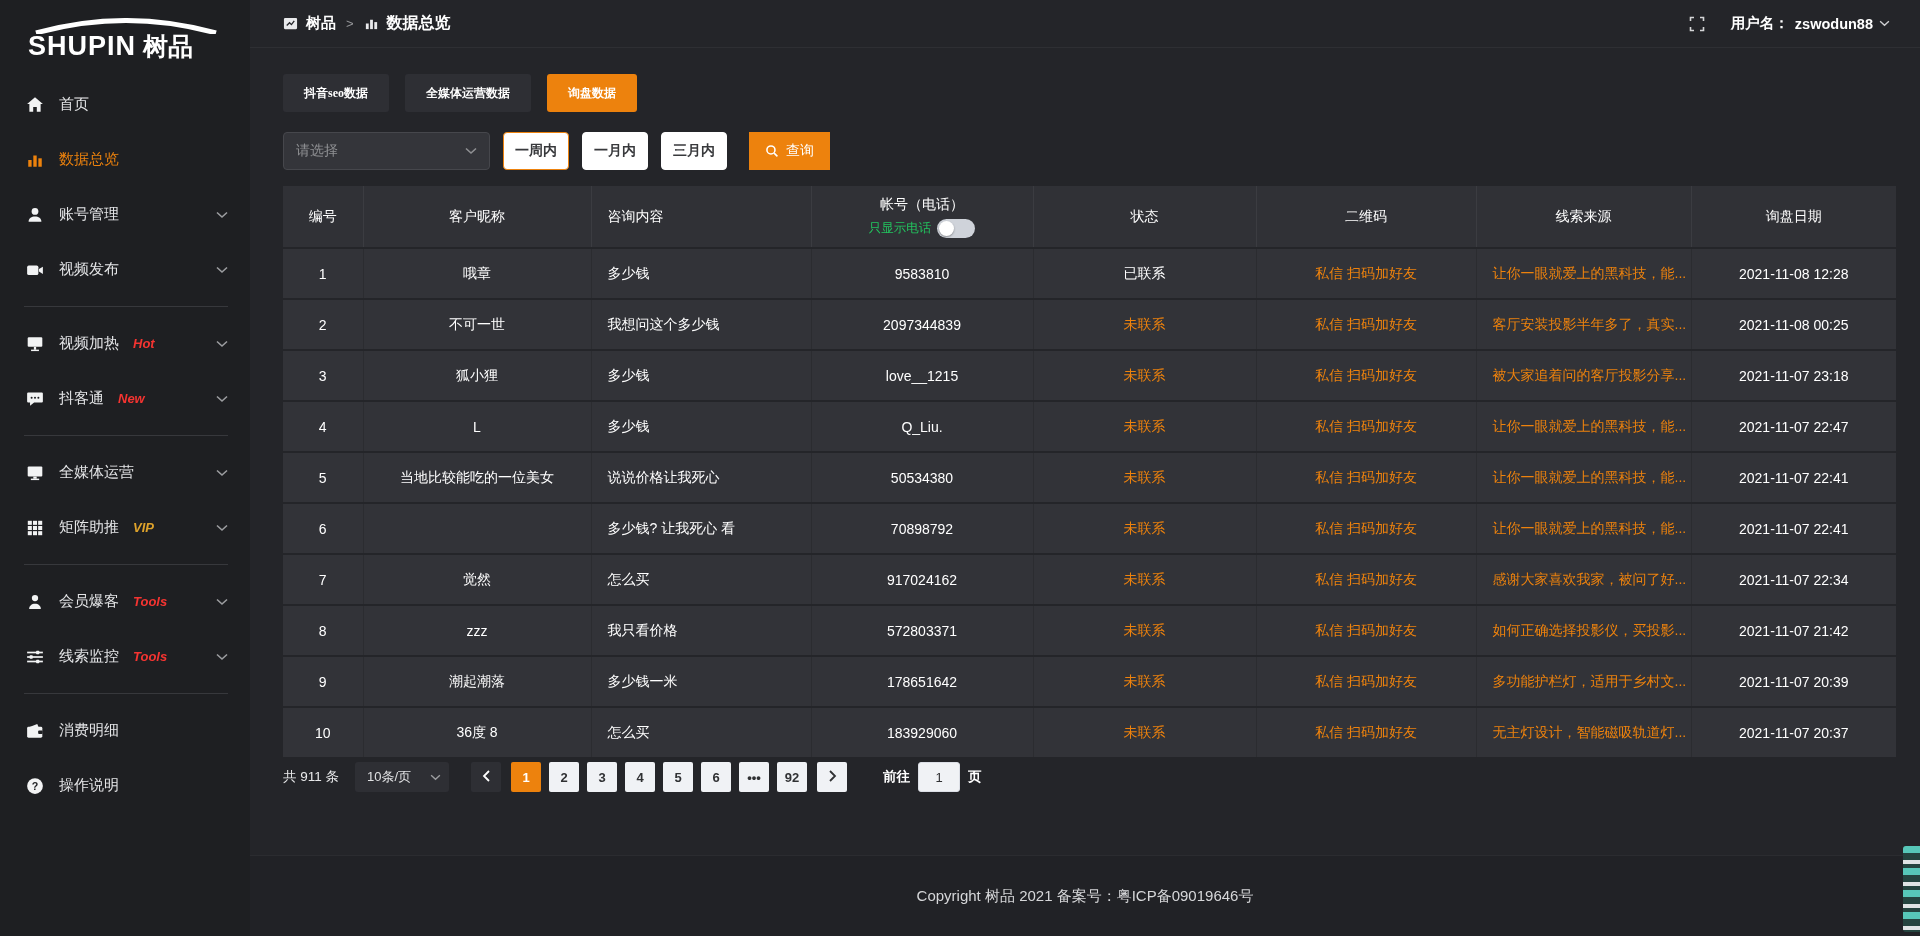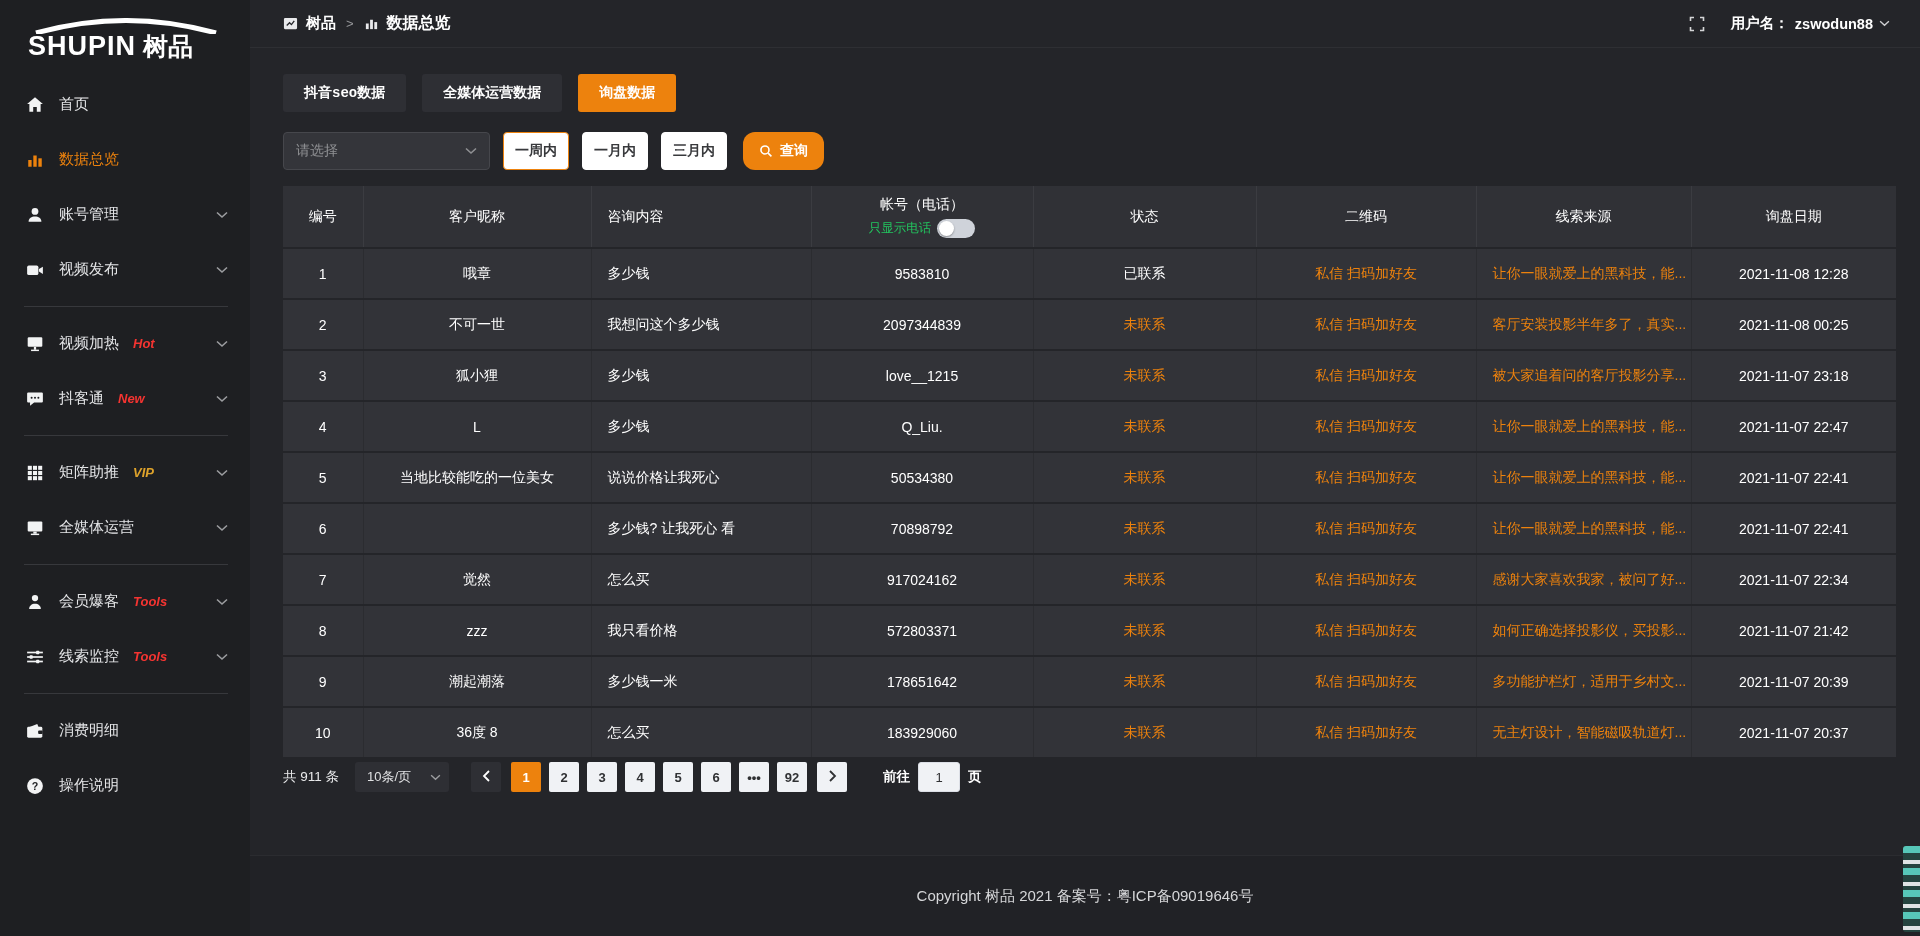--- a/index.html
+++ b/index.html
@@ -46,37 +46,37 @@
   .fs-icon svg { width:16px; height:16px; }
   .user-box { display:flex; align-items:center; gap:6px; cursor:pointer; color:#fff; font-size:14.5px; font-weight:700; }
   .user-caret { display:inline-flex; color:#cfd0d2; }
   .user-caret svg { width:11px; height:7px; }
 
   .content { flex:1; padding:26px 24px 0 33px; }
 
   
   .tabs { display:flex; gap:16px; margin-bottom:20px; }
   .tab { height:38px; padding:0 21px; border:none; border-radius:3px; cursor:pointer;
-    background:#2e2f34; color:#fff; font-size:14px; font-weight:700;
-    font-family:Liberation Mono, monospace; }
+    background:#2e2f34; color:#fff; font-size:12px; font-weight:700;
+    font-family:Liberation Serif, serif; }
   .tab.on-true { background:#ed820d; }
 
   
   .filters { display:flex; align-items:center; margin-bottom:16px; }
   .select { width:207px; height:38px; background:#34353a; border:1px solid #46474c;
     border-radius:4px; display:flex; align-items:center; padding:0 12px; cursor:pointer; }
   .select .ph { color:#8f9093; font-size:14px; }
   .select .sel-caret { margin-left:auto; color:#8f9093; display:inline-flex; }
   .select .sel-caret svg { width:12px; height:8px; }
   .periods { display:flex; gap:13px; margin-left:13px; }
   .pbtn { height:38px; padding:0 11px; border-radius:4px; border:1px solid #fff;
     background:#fff; color:#38393c; font-size:14px; font-weight:700; cursor:pointer; font-family:inherit; }
   .pbtn.on-true { border:1px solid #ed820d; }
-  .search-btn { margin-left:16px; height:38px; padding:0 16px; border:none; border-radius:12px;
-    background:#ed820d; color:#fff; font-size:14px; font-weight:700; cursor:pointer;
+  .search-btn { margin-left:22px; height:38px; padding:0 16px; border:none; border-radius:0;
+    background:#ed820d; color:#fff; font-size:14px; font-weight:400; cursor:pointer;
     display:flex; align-items:center; gap:7px; font-family:inherit; }
   .search-btn .ico { display:inline-flex; }
   .search-btn svg { width:14px; height:14px; }
 
   
   table { width:100%; border-collapse:collapse; table-layout:fixed; }
   th { height:62px; background:#303136; color:#fff; font-size:14px; font-weight:400;
     text-align:center; border-right:1px solid #3b3c41; border-bottom:2px solid #242529; }
   th:last-child { border-right:none; }
   th.h-left { text-align:left; padding-left:16px; }
@@ -241,50 +241,50 @@
         <div class="s-item t-divider">
           
           
           
           
         </div>
 
         <div class="s-item t-item">
           <span class="s-icon">
             <svg viewBox="0 0 16 16" fill="currentColor">
+              <rect x="1.5" y="2.2" width="13" height="9" rx="1"></rect>
+              <rect x="6.5" y="11.2" width="3" height="1.9"></rect>
+              <rect x="4.3" y="13" width="7.4" height="1.3"></rect>
+            </svg>
+          </span>
+          <span class="s-label">全媒体运营</span>
+          <span class="badge"></span>
+          <span class="chevron show-true">
+            <svg viewBox="0 0 12 8">
+              <path d="M1 1.5l5 4.5 5-4.5" fill="none" stroke="currentColor" stroke-width="1.6"></path>
+            </svg>
+          </span>
+        </div>
+
+        <div class="s-item t-item">
+          <span class="s-icon">
+            <svg viewBox="0 0 16 16" fill="currentColor">
               <rect x="1.6" y="1.6" width="3.6" height="3.6"></rect>
               <rect x="6.2" y="1.6" width="3.6" height="3.6"></rect>
               <rect x="10.8" y="1.6" width="3.6" height="3.6"></rect>
               <rect x="1.6" y="6.2" width="3.6" height="3.6"></rect>
               <rect x="6.2" y="6.2" width="3.6" height="3.6"></rect>
               <rect x="10.8" y="6.2" width="3.6" height="3.6"></rect>
               <rect x="1.6" y="10.8" width="3.6" height="3.6"></rect>
               <rect x="6.2" y="10.8" width="3.6" height="3.6"></rect>
               <rect x="10.8" y="10.8" width="3.6" height="3.6"></rect>
             </svg>
           </span>
           <span class="s-label">矩阵助推</span>
           <span class="badge badge-gold">VIP</span>
-          <span class="chevron show-true">
-            <svg viewBox="0 0 12 8">
-              <path d="M1 1.5l5 4.5 5-4.5" fill="none" stroke="currentColor" stroke-width="1.6"></path>
-            </svg>
-          </span>
-        </div>
-
-        <div class="s-item t-item">
-          <span class="s-icon">
-            <svg viewBox="0 0 16 16" fill="currentColor">
-              <rect x="1.5" y="2.2" width="13" height="9" rx="1"></rect>
-              <rect x="6.5" y="11.2" width="3" height="1.9"></rect>
-              <rect x="4.3" y="13" width="7.4" height="1.3"></rect>
-            </svg>
-          </span>
-          <span class="s-label">全媒体运营</span>
-          <span class="badge"></span>
           <span class="chevron show-true">
             <svg viewBox="0 0 12 8">
               <path d="M1 1.5l5 4.5 5-4.5" fill="none" stroke="currentColor" stroke-width="1.6"></path>
             </svg>
           </span>
         </div>
 
         <div class="s-item t-divider">
           
           

